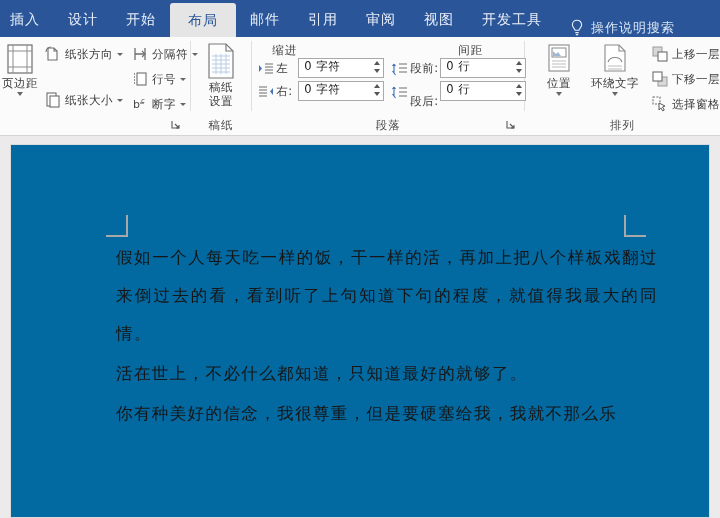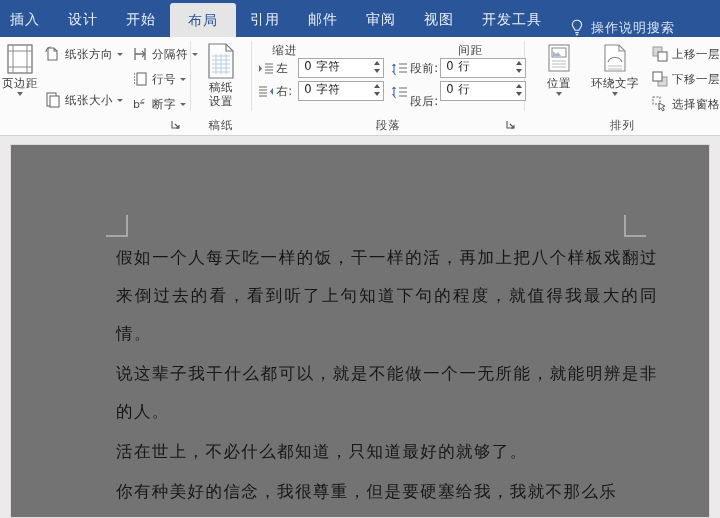--- a/index.html
+++ b/index.html
@@ -122,21 +122,21 @@
     pointer-events:none;
   }
 
   
   .canvas{
     position:absolute;left:0;top:136px;width:720px;height:382px;
     background:#eceaea;
   }
   .page{
     position:absolute;left:10px;top:8px;width:700px;height:374px;
-    background:#737373;
+    background:#0369a1;
     border:1px solid #dcdcdc;
     box-sizing:border-box;
     overflow:hidden;
   }
   .mark{position:absolute;width:22px;height:22px;}
   .mark i{position:absolute;background:#a8a8a8;}
   .mark.tl i.v{left:20px;top:0;width:1.5px;height:22px;}
   .mark.tl i.h{left:0;top:20px;width:22px;height:1.5px;}
   .mark.tr i.v{left:1px;top:0;width:1.5px;height:22px;}
   .mark.tr i.h{left:1px;top:20px;width:22px;height:1.5px;}
@@ -153,22 +153,22 @@
 </head>
 <body>
 
 <div class="app">
 
   <div class="tabstrip">
     <div class="tab first">插入</div>
     <div class="tab">设计</div>
     <div class="tab">开始</div>
     <div class="tab active">布局</div>
+    <div class="tab">邮件</div>
     <div class="tab">引用</div>
-    <div class="tab">邮件</div>
     <div class="tab">审阅</div>
     <div class="tab">视图</div>
     <div class="tab">开发工具</div>
     <div class="tab-helpzone">
       <svg class="bulb" viewBox="0 0 14 18">
         <path d="M7 1.2c-2.6 0-4.6 2-4.6 4.5 0 1.8 1 2.9 1.8 3.9.5.6.8 1.1.8 1.7h4c0-.6.3-1.1.8-1.7.8-1 1.8-2.1 1.8-3.9 0-2.5-2-4.5-4.6-4.5z" fill="none" stroke="#e6edf8" stroke-width="1.1"></path>
         <path d="M5.3 13.6h3.4M5.8 15.6h2.4" stroke="#e6edf8" stroke-width="1.1" fill="none"></path>
       </svg>
       <span class="help-text">操作说明搜索</span>
     </div>
@@ -417,20 +417,19 @@
           <i class="v"></i>
           <i class="h"></i>
         </div>
       <div class="mark tr" style="left:612px;top:70px;">
           <i class="v"></i>
           <i class="h"></i>
         </div>
 
       <div class="doc-text">
         <p class="para">假如一个人每天吃一样的饭，干一样的活，再加上把八个样板戏翻过来倒过去的看，看到听了上句知道下句的程度，就值得我最大的同情。</p>
-        <p class="para">说这辈子我干什么都可以，就是不能做一个一无所能，就能明辨是非的人。</p>
         <p class="para">活在世上，不必什么都知道，只知道最好的就够了。</p>
         <p class="para">你有种美好的信念，我很尊重，但是要硬塞给我，我就不那么乐</p>
       </div>
     </div>
   </div>
 
 </div>
 
 </body></html>

